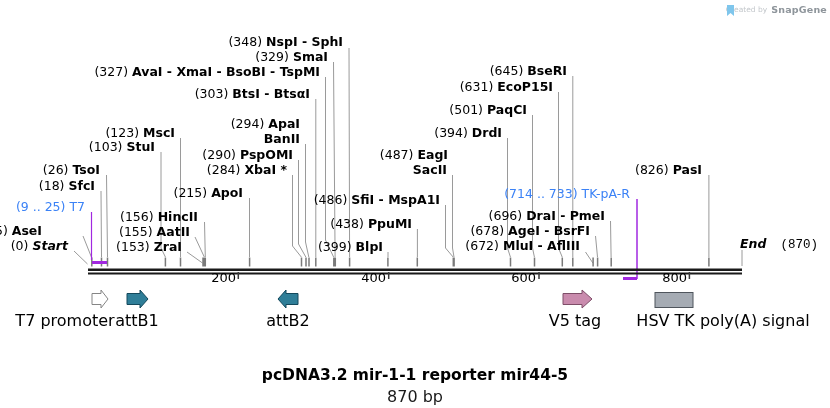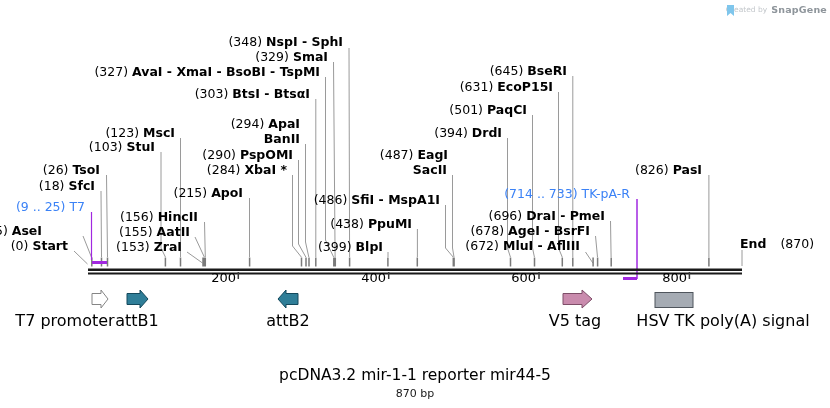--- a/index.html
+++ b/index.html
@@ -5,29 +5,29 @@
   html,body{margin:0;padding:0;background:#fff;}
   #canvas{
     position:relative;width:830px;height:408px;background:#ffffff;overflow:hidden;
     font-family:"DejaVu Sans","Liberation Sans",sans-serif;color:#000;
   }
   svg{position:absolute;left:0;top:0;}
   .site{position:absolute;white-space:nowrap;font-size:12.5px;line-height:15px;text-align:right;}
   .site .nm{font-weight:bold;}
   .site .pos{font-weight:normal;}
   .primer{color:#3b82f6;}
-  .italic{}
+  .italic{font-style:italic;}
   .ruler-num{position:absolute;font-size:13px;line-height:13px;text-align:right;color:#000;}
   .flabel{position:absolute;transform:translateX(-50%);font-size:16px;line-height:15px;white-space:nowrap;}
-  .title{position:absolute;left:50%;transform:translateX(-50%);top:366px;font-size:15.5px;font-weight:normal;white-space:nowrap;}
-  .subtitle{position:absolute;left:50%;transform:translateX(-50%);top:387px;font-size:11px;color:#1a1a1a;}
+  .title{position:absolute;left:50%;transform:translateX(-50%);top:366px;font-size:15.5px;font-weight:bold;white-space:nowrap;}
+  .subtitle{position:absolute;left:50%;transform:translateX(-50%);top:387px;font-size:16px;color:#1a1a1a;}
   .watermark{position:absolute;top:4px;right:3px;display:flex;align-items:center;gap:4px;}
   .wm-created{font-size:7.5px;color:#c3c7cb;}
   .wm-brand{font-size:9.5px;color:#8e959b;font-weight:600;letter-spacing:.2px;}
-  .endgap{margin-left:14px;}
+  .endgap{margin-left:14px;font-family:Liberation Mono, monospace;}
 </style>
 </head>
 <body>
 
 <div id="canvas">
 
   <div class="watermark">
     <span class="wm-created">Created by</span>
     <svg width="9" height="13" aria-hidden="true">
       <path d="M1,1 h7 v11 l-3.5,-3 l-3.5,3 z" fill="#7FC6EC" stroke="none"></path>

